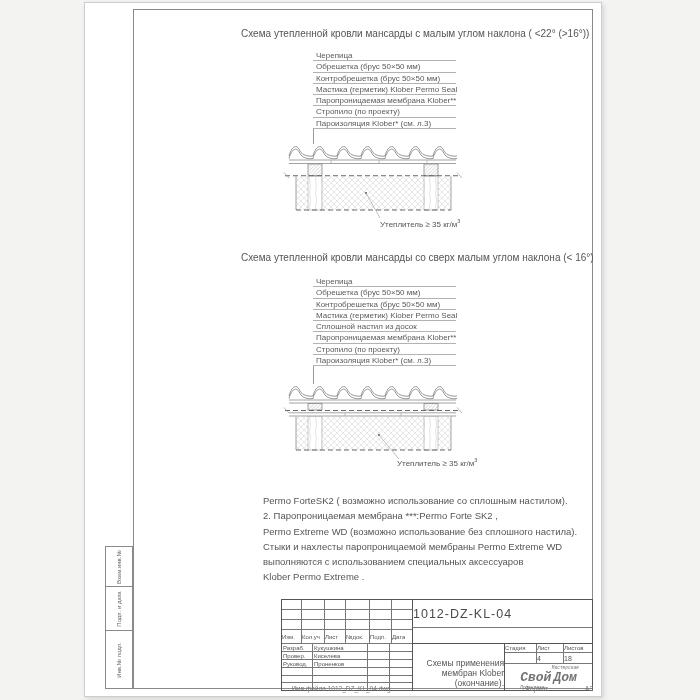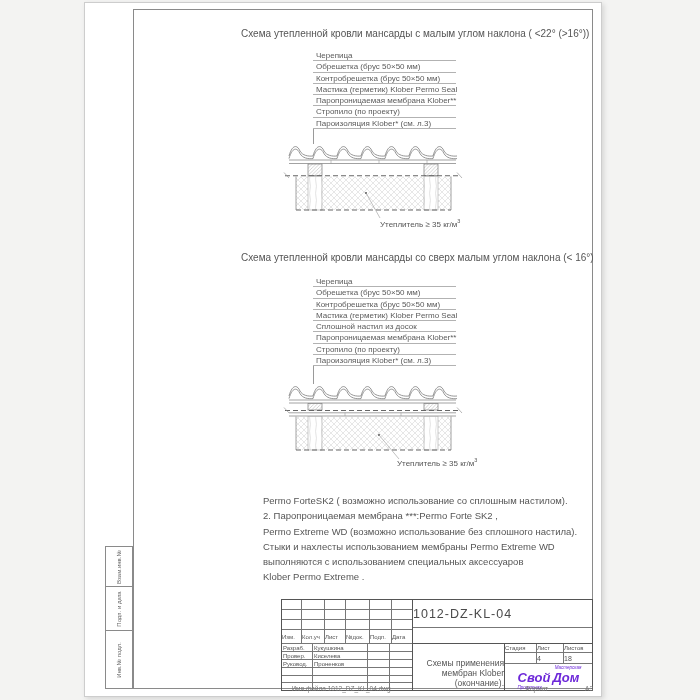--- a/index.html
+++ b/index.html
@@ -26,22 +26,22 @@
   
   #tblock{left:196px;top:596px;width:312px;height:92px;border:1.4px solid #555;
     box-sizing:border-box;color:#555;}
   .row{display:flex;}
   .c{border-right:1px solid #777;border-bottom:1px solid #777;box-sizing:border-box;
     font-size:6px;display:flex;align-items:center;justify-content:flex-start;overflow:hidden;
     white-space:nowrap;}
   .nb{border-right:none;}
   #docnum{font-size:12.5px;color:#4a4a4a;letter-spacing:1px;}
   #doctitle{font-size:8.5px;color:#555;text-align:right;line-height:10px;}
-  #logo{font-family:Liberation Sans, sans-serif;font-style:italic;font-weight:bold;
-    color:#6d28d9;position:relative;}
+  #logo{font-family:Liberation Mono, monospace;font-style:italic;font-weight:bold;
+    color:#737373;position:relative;}
   #logo .big{font-size:13px;}
   #logo .tiny{position:absolute;font-size:4.5px;font-weight:normal;}
   
   .foot{font-size:6.5px;color:#777;white-space:nowrap;}
   svg{position:absolute;overflow:visible;}
 </style>
 </head>
 <body>
 
 <div id="paper">
@@ -153,21 +153,21 @@
     <path d="M96 56L116 80" stroke="#999" stroke-width="0.6" fill="none"></path>
   </svg>
   <div class="abs inslabel" style="left:312px;top:454px">
     <span>Утеплитель ≥ 35 кг/м</span><sup>3</sup>
   </div>
 
   <div class="abs" id="notes" style="left:178px;top:490px">
     <div>Permo ForteSK2 ( возможно использование со сплошным настилом).</div>
     <div>2. Паропроницаемая мембрана ***:Permo Forte SK2 ,</div>
     <div>Permo Extreme WD (возможно использование без сплошного настила).</div>
-    <div>Стыки и нахлесты использованием мембраны Permo Extreme WD</div>
+    <div>Стыки и нахлесты паропроницаемой мембраны Permo Extreme WD</div>
     <div>выполняются с использованием  специальных аксессуаров</div>
     <div>Klober Permo Extreme .</div>
   </div>
 
   <div class="abs" id="tblock">
 
     <div class="row" style="height:44px">
       <div style="width:130px">
         <div class="row" style="height:10px">
           <div class="c" style="width:20px"></div>

